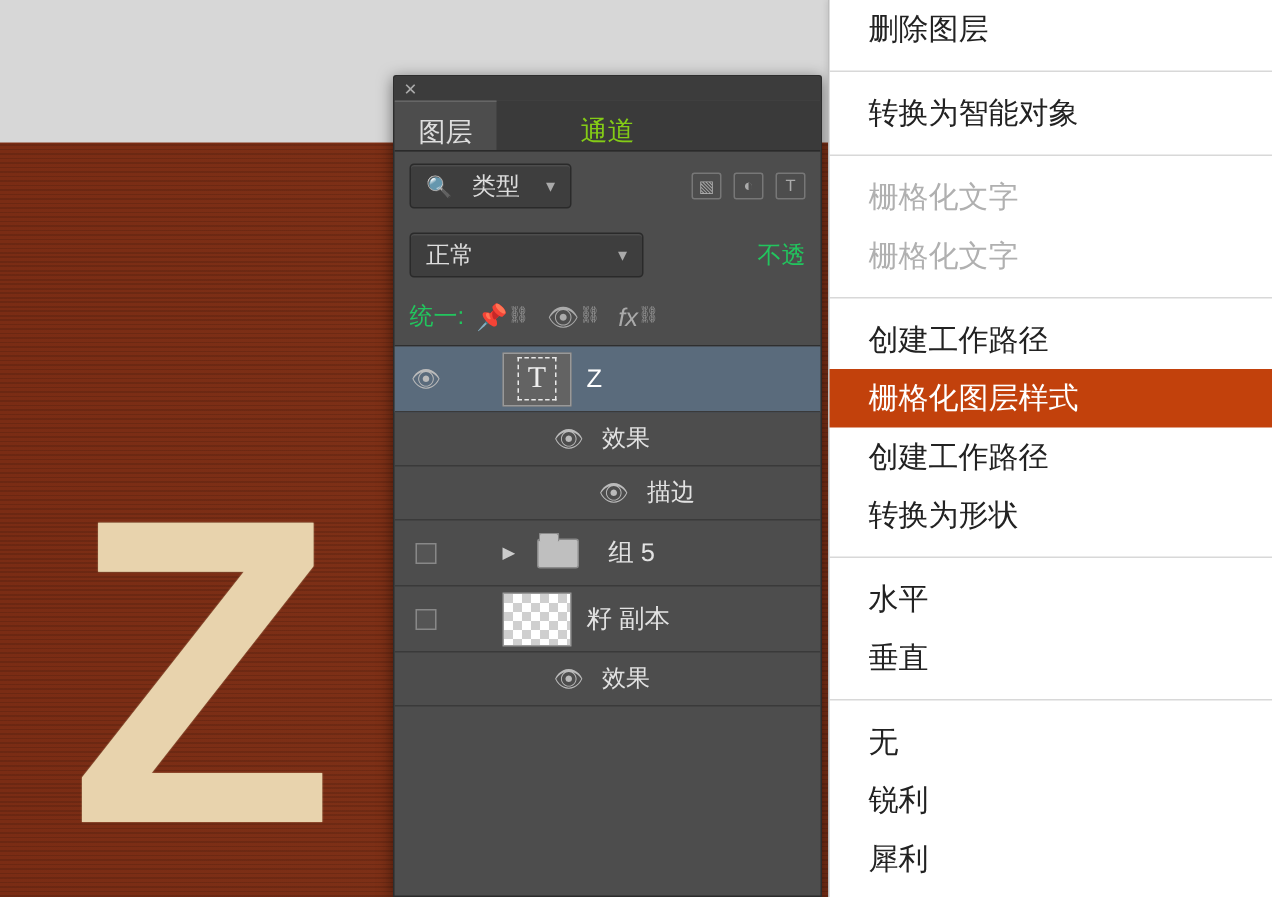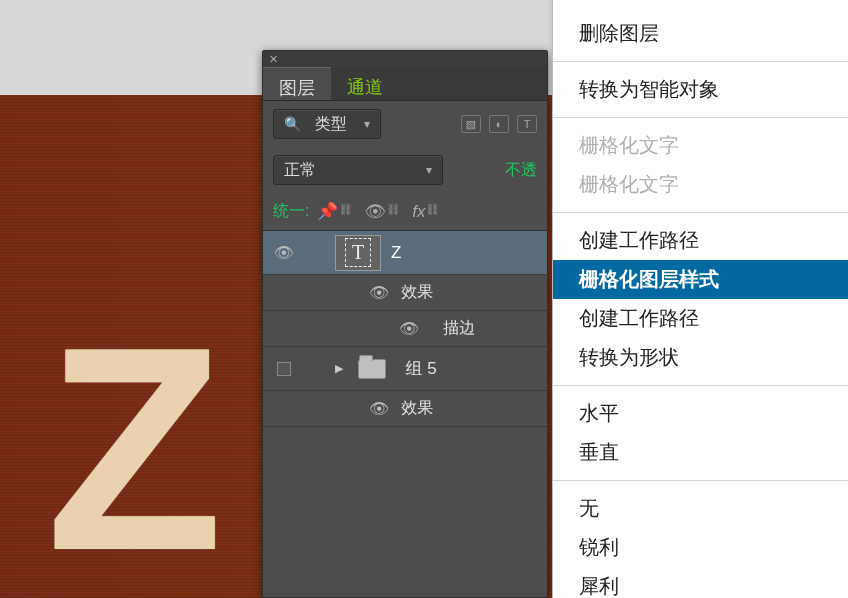--- a/index.html
+++ b/index.html
@@ -25,21 +25,21 @@
     
     .panel {
       position: absolute; left: 262px; top: 50px; width: 286px; height: 548px;
       background: #4d4d4d; border: 1px solid #2d2d2d; border-radius: 2px 2px 0 0;
       box-shadow: 0 2px 10px rgba(0,0,0,.5);
       overflow: hidden;
       color: #ddd;
     }
     .panel-topbar { height: 16px; background: #3c3c3c; display:flex; align-items:center; padding-left:6px; }
     .close-x { font-size: 11px; color: #aaa; cursor: pointer; }
-    .tabs { display:flex; height: 34px; background:#3a3a3a; border-bottom: 1px solid #2a2a2a; }
+    .tabs { display:flex; height: 34px; background:#3a3a3a; border-bottom: 1px solid #2a2a2a; gap: 40px; }
     .tab { padding: 8px 16px 0; font-size: 18px; color:#84cc16; }
     .tab.active { color:#ddd; background:#4d4d4d; border-top:1px solid #666; }
 
     .row { display:flex; align-items:center; padding: 8px 10px; gap:8px; }
     .select { background:#3e3e3e; border:1px solid #2a2a2a; border-radius:3px;
       height:30px; color:#ddd; display:flex; align-items:center; justify-content:space-between;
       padding: 0 10px; box-shadow: inset 0 1px 0 rgba(255,255,255,.08); }
     .select .chev { color:#aaa; font-size:12px; margin-left:8px; }
     .search-icon { font-size:14px; color:#ccc; margin-right:4px; }
     .small-mode-icons { margin-left:auto; display:flex; gap:8px; color:#aaa; }
@@ -67,26 +67,26 @@
     .selected { background:#5a6b7c; }
     .selected .layer-name { color:#fff; }
     .indent1 { width:30px; }
     .indent2 { width:64px; }
     .tri { color:#ccc; font-size:11px; margin-right:6px; }
 
     
     .menu {
       position:absolute; left:552px; top:0; width:296px; height:598px;
       background:#fff; border-left:1px solid #bdbdbd;
-      font-size:20px; color:#222; padding-top:14px;
+      font-size:20px; color:#222; padding-top:0;
       box-shadow: -1px 0 4px rgba(0,0,0,.1);
     }
     .menu-item { padding: 6px 22px 6px 26px; white-space:nowrap; }
     .menu-item.disabled { color:#b0b0b0; }
-    .menu-item.highlight { background:#0369a1; color:#fff;font-weight:bold; }
+    .menu-item.highlight { background:#c2410c; color:#fff; }
     .menu-sep { height:1px; background:#d8d8d8; margin:8px 0; }
   </style>
 </head>
 <body>
 
 <div class="top-strip"></div>
 
 <div class="canvas">
   <div class="z-letter">Z</div>
 </div>
@@ -107,21 +107,21 @@
       <span class="chev">▾</span>
     </div>
     <div class="small-mode-icons">
       <div class="mode-icon">▧</div>
       <div class="mode-icon">◐</div>
       <div class="mode-icon">T</div>
     </div>
   </div>
 
   <div class="row">
-    <div class="select" style="width:170px">
+    <div class="select" style="width:156px">
       <span>正常</span>
       <span class="chev">▾</span>
     </div>
     <span class="label" style="margin-left:auto">不透</span>
   </div>
 
   <div class="row">
     <span class="label">统一:</span>
     <div class="inline-icons">
       <span>📌<span class="chain">⛓</span></span>
@@ -148,35 +148,43 @@
       <div class="vis-col"></div>
       <div class="indent2"></div>
       <span style="margin-right:12px;color:#bbb">👁</span>
       <span class="layer-name" style="margin-left:0">效果</span>
     </div>
 
     <div class="layer-row sub">
       <div class="vis-col"></div>
       <div class="indent2" style="width:94px"></div>
       <span style="margin-right:12px;color:#bbb">👁</span>
-      <span class="layer-name" style="margin-left:12px">描边</span>
+      <span class="layer-name" style="margin-left:0">描边</span>
     </div>
 
     <div class="layer-row">
       <div class="vis-col">
           <span class="chk"></span>
         </div>
       <div class="indent1"></div>
       <span class="tri">▶</span>
       <div class="thumb folder">
           <div class="folder-icon"></div>
         </div>
       <span class="layer-name">组 5</span>
     </div>
 
+    <div class="layer-row">
+      <div class="vis-col">
+          <span class="chk"></span>
+        </div>
+      <div class="indent1"></div>
+      <div class="thumb checker"></div>
+      <span class="layer-name">籽 副本</span>
+    </div>
 
     <div class="layer-row sub">
       <div class="vis-col"></div>
       <div class="indent2"></div>
       <span style="margin-right:12px;color:#bbb">👁</span>
       <span class="layer-name" style="margin-left:0">效果</span>
     </div>
   </div>
 </div>
 

